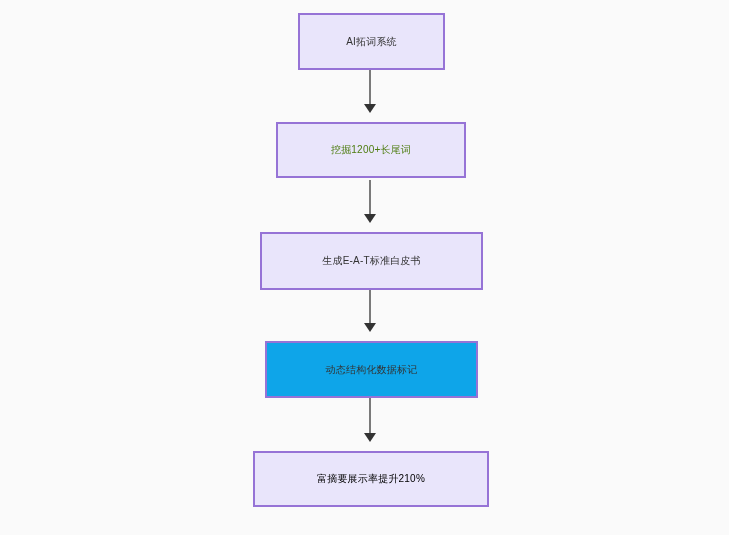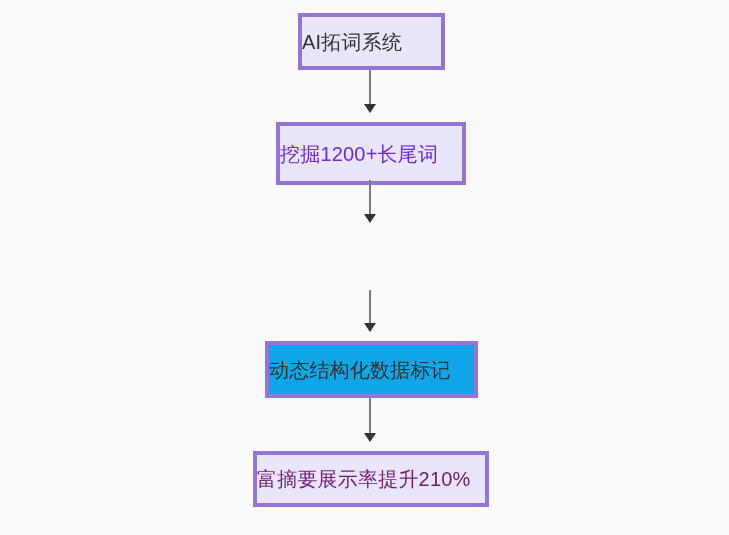--- a/index.html
+++ b/index.html
@@ -15,26 +15,27 @@
   }
   #flowchart {
     position: relative;
     width: 729px;
     height: 535px;
   }
   .node {
     position: absolute;
     box-sizing: border-box;
     background: #e9e5fb;
-    border: 4px solid #1d4ed8;
+    border: 2px solid #1d4ed8;
     border-radius: 0;
     display: flex;
     align-items: center;
+    justify-content: center;
     color: #333333;
-    font-size: 20px;
+    font-size: 10px;
     line-height: 1.2;
     white-space: nowrap;
     letter-spacing: 0.2px;
   }
   .edge {
     position: absolute;
     width: 2px;
     background: #7a7a7a;
   }
   .arrowhead {
@@ -51,35 +52,38 @@
 
 <div id="flowchart">
 
   <div class="node" id="n1" style="left: 298px; top: 13px; width: 147px; height: 57px; background: rgb(233, 229, 251); border-color: rgb(150, 115, 214); color: rgb(51, 51, 51);">
     <span>AI拓词系统</span>
   </div>
 
   <div class="edge" id="e1" style="left: 369px; top: 70px; height: 35px; background: rgb(122, 122, 122);"></div>
   <div class="arrowhead" id="a1" style="left: 364px; top: 104px; border-top-color: rgb(51, 51, 51);"></div>
 
-  <div class="node" id="n2" style="left: 276px; top: 122px; width: 190px; height: 63px; background: rgb(233, 229, 251); border-color: rgb(150, 115, 214); color: #6d28d9;">
+  <div class="node" id="n2" style="left: 276px; top: 122px; width: 190px; height: 56px; background: rgb(233, 229, 251); border-color: rgb(150, 115, 214); color: #4d7c0f;">
     <span>挖掘1200+长尾词</span>
   </div>
 
   <div class="edge" id="e2" style="left: 369px; top: 180px; height: 35px; background: rgb(122, 122, 122);"></div>
   <div class="arrowhead" id="a2" style="left: 364px; top: 214px; border-top-color: rgb(51, 51, 51);"></div>
 
+  <div class="node" id="n3" style="left: 260px; top: 232px; width: 223px; height: 58px; background: rgb(233, 229, 251); border-color: rgb(150, 115, 214); color: rgb(51, 51, 51);">
+    <span>生成E-A-T标准白皮书</span>
+  </div>
 
   <div class="edge" id="e3" style="left: 369px; top: 290px; height: 34px; background: rgb(122, 122, 122);"></div>
   <div class="arrowhead" id="a3" style="left: 364px; top: 323px; border-top-color: rgb(51, 51, 51);"></div>
 
   <div class="node" id="n4" style="left: 265px; top: 341px; width: 213px; height: 57px; background: #0ea5e9; border-color: rgb(150, 115, 214); color: rgb(51, 51, 51);">
     <span>动态结构化数据标记</span>
   </div>
 
   <div class="edge" id="e4" style="left: 369px; top: 398px; height: 36px; background: rgb(122, 122, 122);"></div>
   <div class="arrowhead" id="a4" style="left: 364px; top: 433px; border-top-color: rgb(51, 51, 51);"></div>
 
-  <div class="node" id="n5" style="left: 253px; top: 451px; width: 236px; height: 56px; background: rgb(233, 229, 251); border-color: rgb(150, 115, 214); color: #701a75;">
+  <div class="node" id="n5" style="left: 253px; top: 451px; width: 236px; height: 56px; background: rgb(233, 229, 251); border-color: rgb(150, 115, 214); color: #000000;">
     <span>富摘要展示率提升210%</span>
   </div>
 
 </div>
 
 </body></html>

